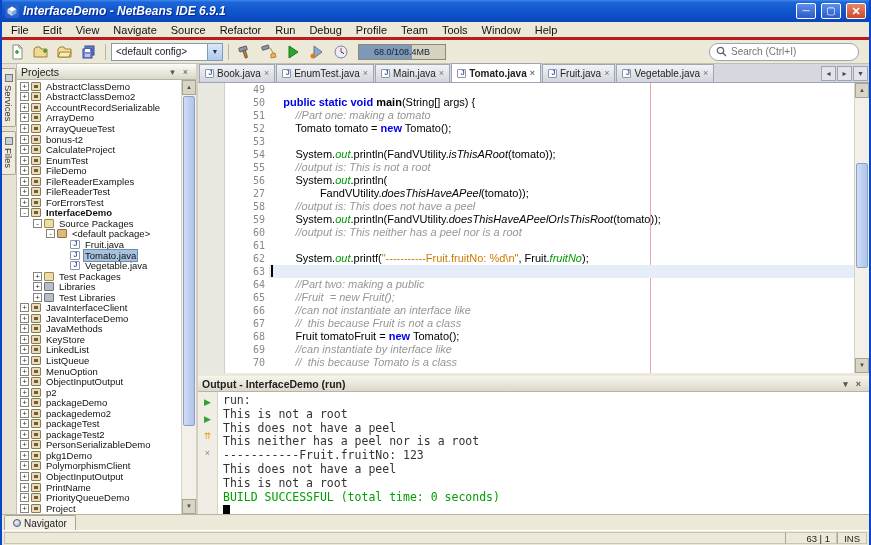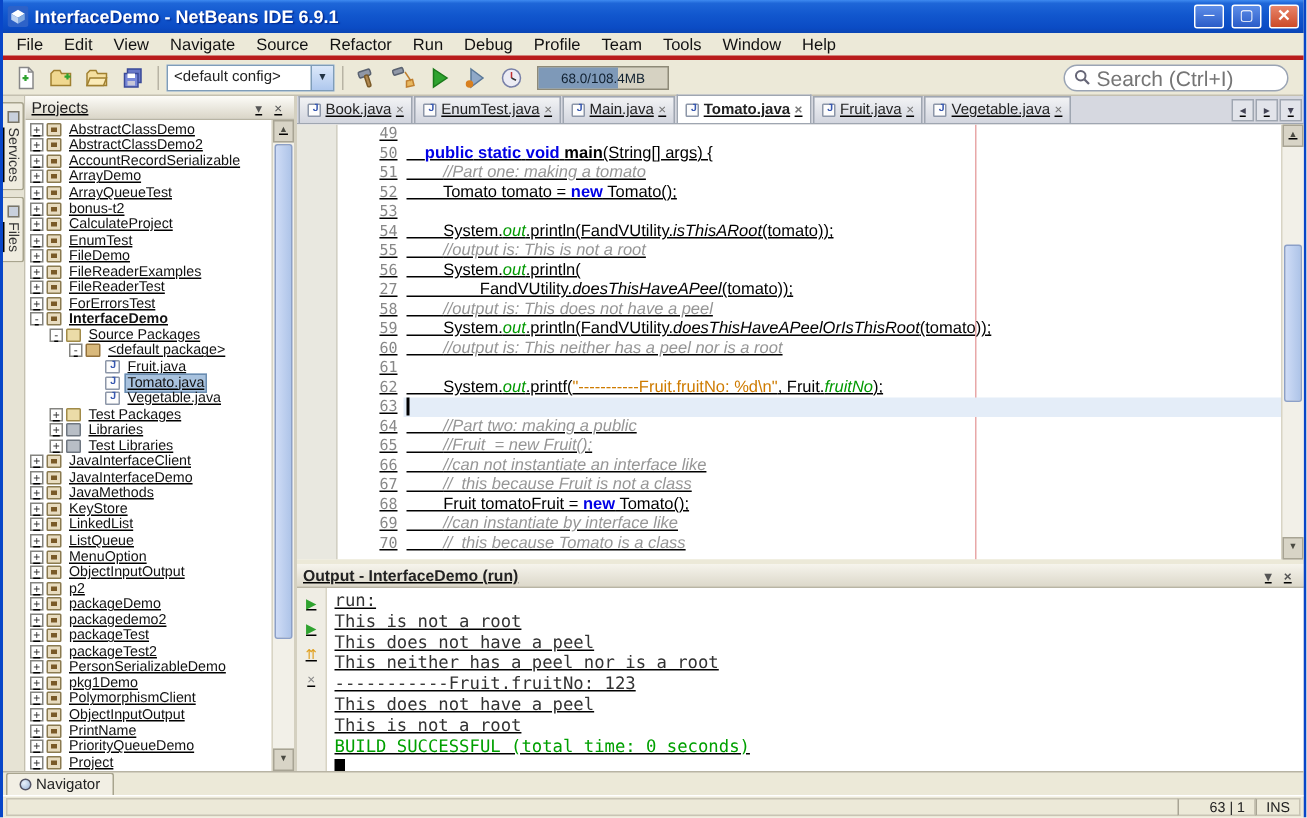--- a/index.html
+++ b/index.html
@@ -1,42 +1,42 @@
 <!DOCTYPE html>
 <html><head>
 <meta charset="utf-8">
 <style>
   *{margin:0;padding:0;box-sizing:border-box;font-family:"Liberation Sans",sans-serif;}
   html,body{width:871px;height:545px;overflow:hidden;}
   .window{width:871px;height:545px;display:flex;flex-direction:column;background:#ECE9D8;border-left:2px solid #0846C8;border-right:2px solid #0846C8;}
   
   .titlebar{height:22px;flex:0 0 22px;background:linear-gradient(180deg,#3E8AF0 0%,#1E66D8 10%,#1157CE 45%,#0B4BC4 85%,#0A45B4 100%);display:flex;align-items:center;padding:0 3px;gap:4px;}
   .title-icon{width:14px;height:14px;flex:0 0 14px;}
-  .window-title{color:#fff;font-weight:bold;font-size:12px;text-shadow:1px 1px 1px #00268C;flex:1;white-space:nowrap;overflow:hidden;}
+  .window-title{color:#fff;font-weight:bold;font-size:12px;text-shadow:1px 1px 1px #00268C;flex:1;white-space:nowrap;overflow:hidden;font-style:italic;}
   .winbtn{width:20px;height:16px;border:1px solid #fff;border-radius:2px;color:#fff;font-size:10px;line-height:14px;text-align:center;margin-left:1px;}
   .winbtn.min,.winbtn.max{background:linear-gradient(180deg,#5E8EE8,#2A5CC8);}
   .winbtn.close{background:linear-gradient(180deg,#E8856A,#CC4A28);font-size:11px;font-weight:bold;}
   
   .menubar{height:18px;flex:0 0 18px;display:flex;align-items:center;background:#ECE9D8;border-bottom:3px solid #b91c1c;padding-left:2px;}
   .menu-item{font-size:11px;padding:2px 7px;color:#111;}
   
   .toolbar{height:24px;flex:0 0 24px;display:flex;align-items:center;background:#ECE9D8;border-bottom:1px solid #C4C0B0;padding:0 4px;gap:2px;}
   .tbtn{width:22px;height:20px;display:flex;align-items:center;justify-content:center;border:1px solid transparent;border-radius:2px;}
   .tsep{width:1px;height:16px;background:#B8B4A4;margin:0 3px;}
   .combo{display:flex;align-items:center;height:18px;border:1px solid #7F9DB9;background:#fff;width:112px;}
   .combo-value{flex:1;font-size:10px;padding:0 4px;color:#222;white-space:nowrap;overflow:hidden;}
   .combo-arrow{width:15px;height:16px;background:linear-gradient(180deg,#DCE8FA,#AFC8EE);border-left:1px solid #7F9DB9;font-size:7px;text-align:center;line-height:15px;color:#234;}
   .memory{width:88px;height:16px;border:1px solid #8E8A78;background:#D6D2C2;position:relative;margin-left:4px;}
   .memory-fill{position:absolute;left:0;top:0;bottom:0;width:62%;background:#7E99B8;}
   .memory-label{position:absolute;inset:0;font-size:9px;text-align:center;line-height:14px;color:#102030;}
   .toolbar-spacer{flex:1;}
   .searchbox{display:flex;align-items:center;width:150px;height:18px;border:1px solid #9AA4B4;border-radius:9px;background:#fff;padding:0 6px;gap:4px;margin-right:6px;}
-  .searchbox input{border:none;outline:none;flex:1;font-size:14px;color:#444;background:transparent;width:100px;}
-  
-  .main{flex:1;display:flex;min-height:0;text-decoration:underline;}
+  .searchbox input{border:none;outline:none;flex:1;font-size:10px;color:#444;background:transparent;width:100px;}
+  
+  .main{flex:1;display:flex;min-height:0;}
   .dock-strip{width:15px;flex:0 0 15px;background:#E6E3D4;border-right:1px solid #C4C0B0;display:flex;flex-direction:column;align-items:center;padding-top:4px;gap:4px;}
   .vtab{writing-mode:vertical-rl;font-size:9.5px;color:#333;background:#EFECDF;border:1px solid #A8A48E;border-left:none;border-radius:0 2px 2px 0;padding:5px 0;display:flex;align-items:center;gap:3px;width:14px;}
   .vtab-icon{width:8px;height:8px;border:1px solid #7A7668;background:#C8D0DC;display:inline-block;}
   
   .projects{width:181px;flex:0 0 181px;background:#fff;border-right:2px solid #D4D0C0;display:flex;flex-direction:column;min-height:0;}
   .panel-header{height:16px;flex:0 0 16px;background:linear-gradient(180deg,#FDFCF8,#DAD6C8);border-bottom:1px solid #B8B4A4;display:flex;align-items:center;font-size:10.5px;padding:0 4px;color:#222;}
   .panel-header .ph-title{flex:1;}
   .ph-btn{width:13px;height:12px;font-size:9px;line-height:11px;text-align:center;color:#555;border:1px solid transparent;}
   .panel-body{flex:1;display:flex;min-height:0;}
   .tree{flex:1;overflow:hidden;padding-top:1px;}

